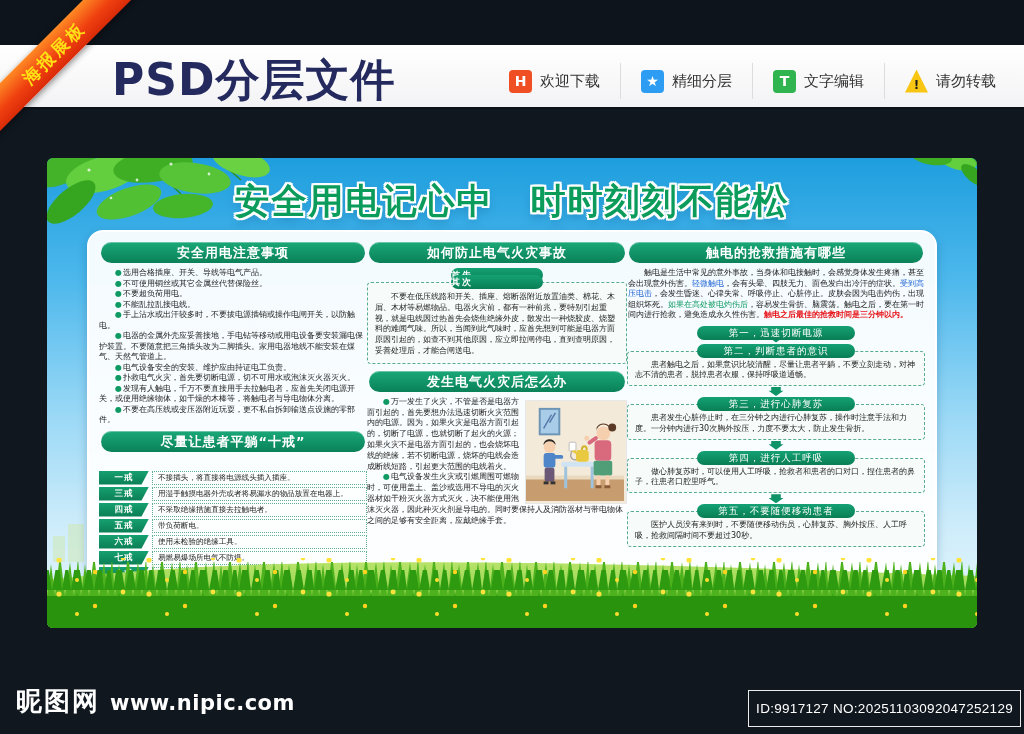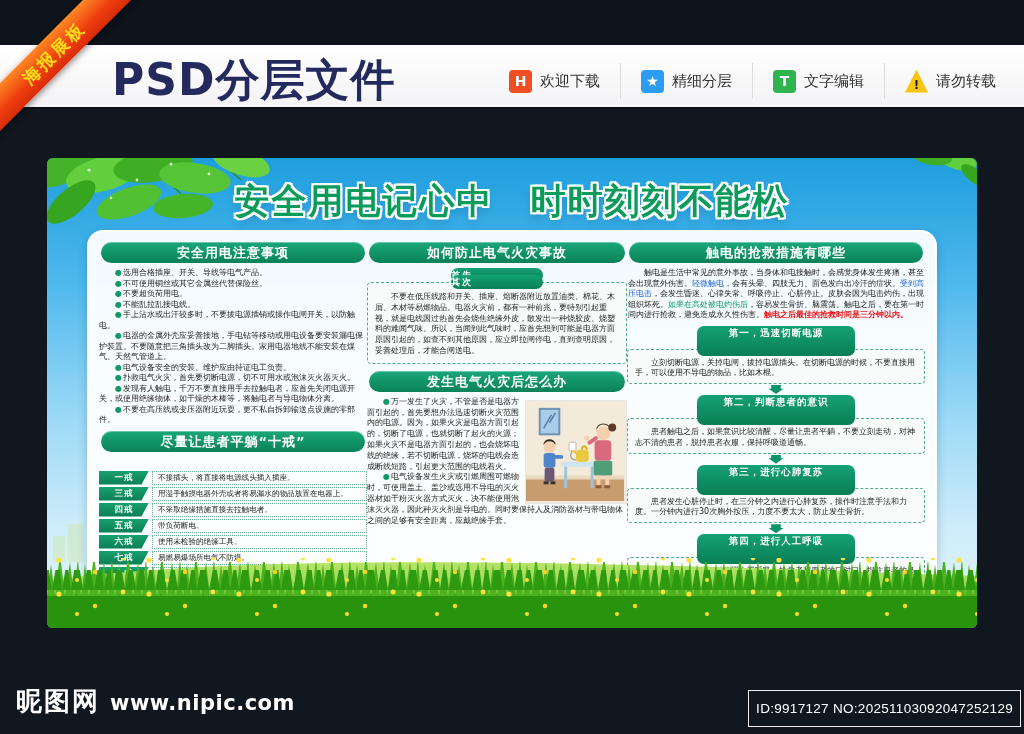--- a/index.html
+++ b/index.html
@@ -36,21 +36,21 @@
   .rule-label{flex:0 0 50px;background:linear-gradient(180deg,#16a070,#0b7e55);clip-path:polygon(0 0,100% 0,85% 100%,0 100%);color:#fff;font-size:8.5px;font-weight:bold;display:flex;align-items:center;justify-content:center;letter-spacing:1px}
   .rule-text{flex:1;margin-left:3px;border:1px dotted #5fae92;background:#fcfffd;font-size:7.6px;line-height:12px;color:#222;padding:0 5px;white-space:nowrap;overflow:hidden}
   .subpill{position:relative;z-index:1;width:92px;height:14px;line-height:14px;margin:0 auto -7px;background:linear-gradient(180deg,#14a173,#0a7e55);border-radius:7px;color:#fff;font-size:9px;font-weight:bold;letter-spacing:2px}
   .dashbox{border:1px dashed #57ab8e;border-radius:4px;background:#f7fcfa;padding:9px 7px 6px;margin-bottom:7px}
   .dashbox p{margin:0;font-size:8px;line-height:10.8px;color:#222;text-indent:2em}
   .paras{overflow:hidden;margin-top:2px}
   .paras .li{font-size:8px;line-height:10.8px}
   .illus{float:right;width:100px;height:102px;margin:3px 0 0 5px;border:1px solid #e7e7e7;background:#f4ead9}
   .intro{font-size:8px;line-height:10.5px;color:#222;text-indent:2em;margin:0 1px 5px}
   .c-blue{color:#2465d4}.c-green{color:#0f9a63}.c-red{color:#e80f14;font-weight:bold}
-  .step-pill{position:relative;z-index:1;width:158px;height:30px;line-height:14px;margin:0 auto -7px;background:linear-gradient(180deg,#14a173,#0a7e55);border-radius:7px;color:#fff;font-size:9.5px;font-weight:bold;text-align:center;letter-spacing:1px}
+  .step-pill{position:relative;z-index:1;width:158px;height:14px;line-height:14px;margin:0 auto -7px;background:linear-gradient(180deg,#14a173,#0a7e55);border-radius:7px;color:#fff;font-size:9.5px;font-weight:normal;text-align:center;letter-spacing:1px}
   .steps .dashbox{margin-bottom:0;padding:8px 7px 4px}
   .steps .dashbox p{line-height:10.8px}
   .arrow-down{width:15px;height:9px;margin:1px auto;background:#0f9468;clip-path:polygon(18% 0,82% 0,82% 40%,100% 40%,50% 100%,0 40%,18% 40%)}
   .grass{position:absolute;left:0;bottom:0;width:100%;height:78px;z-index:5;display:block}
   
   .footer-logo{position:absolute;left:16px;top:684px;display:flex;align-items:baseline;gap:10px;color:#fff}
   .logo-cn{font-size:26px;font-weight:bold;letter-spacing:2px}
   .logo-url{font-size:21px;font-weight:bold;letter-spacing:.5px}
   .id-box{position:absolute;right:3px;top:690px;border:1px solid #ececec;color:#fff;font-size:13.5px;padding:10px 7px;letter-spacing:.3px;font-family:"Liberation Sans","DejaVu Sans",sans-serif}
 </style>
@@ -247,23 +247,20 @@
       </div>
     </div>
 
     <div class="col col3">
       <div class="hpill">触电的抢救措施有哪些</div>
       <p class="intro">
         <span>触电是生活中常见的意外事故，当身体和电接触时，会感觉身体发生疼痛，甚至会出现意外伤害。</span><span class="c-blue">轻微触电</span><span>，会有头晕、四肢无力、面色发白出冷汗的症状。</span><span class="c-blue">受到高压电击</span><span>，会发生昏迷、心律失常、呼吸停止、心脏停止。皮肤会因为电击灼伤，出现组织坏死。</span><span class="c-green">如果在高处被电灼伤后</span><span>，容易发生骨折、脑震荡。触电之后，要在第一时间内进行抢救，避免造成永久性伤害。</span><span class="c-red">触电之后最佳的抢救时间是三分钟以内。</span>
       </p>
       <div class="steps">
         <div class="step-pill">第一，迅速切断电源</div>
-        <div class="dashbox">
-            <p>立刻切断电源，关掉电闸，拔掉电源插头。在切断电源的时候，不要直接用手，可以使用不导电的物品，比如木棍。</p>
-          </div>
         <div class="arrow-down"></div>
         <div class="step-pill">第二，判断患者的意识</div>
         <div class="dashbox">
             <p>患者触电之后，如果意识比较清醒，尽量让患者平躺，不要立刻走动，对神志不清的患者，脱掉患者衣服，保持呼吸道通畅。</p>
           </div>
         <div class="arrow-down"></div>
         <div class="step-pill">第三，进行心肺复苏</div>
         <div class="dashbox">
             <p>患者发生心脏停止时，在三分钟之内进行心肺复苏，操作时注意手法和力度。一分钟内进行30次胸外按压，力度不要太大，防止发生骨折。</p>
           </div>

